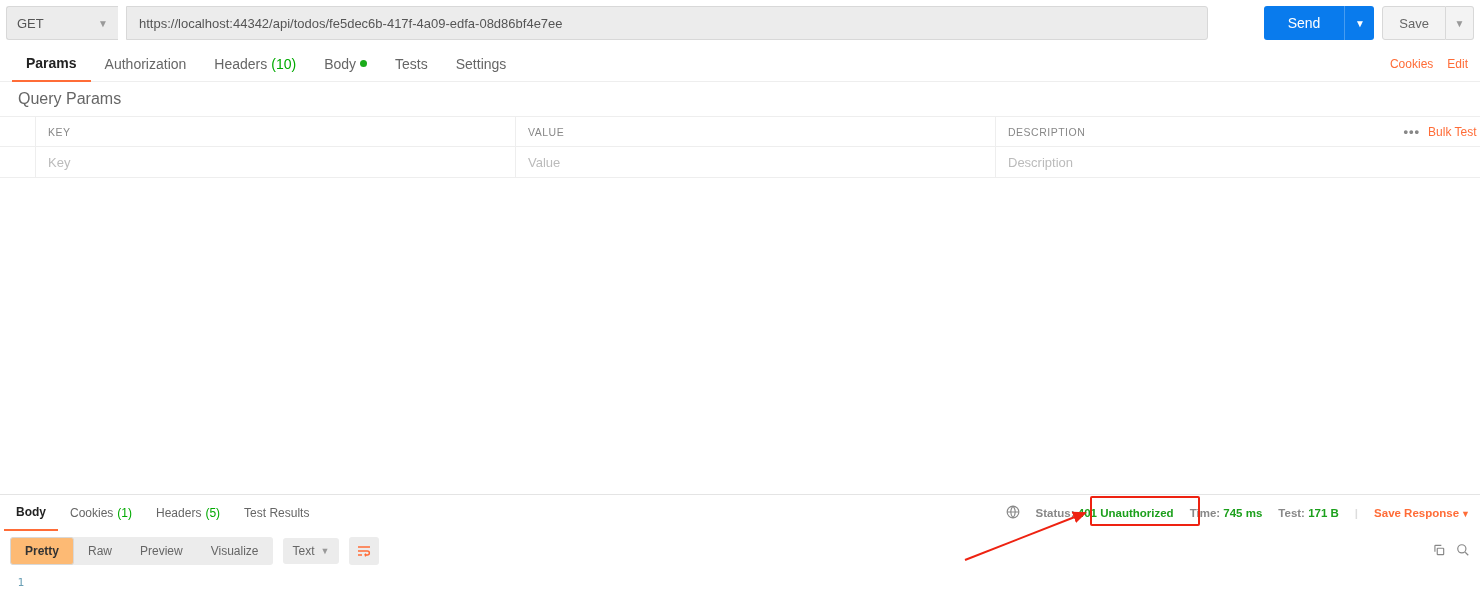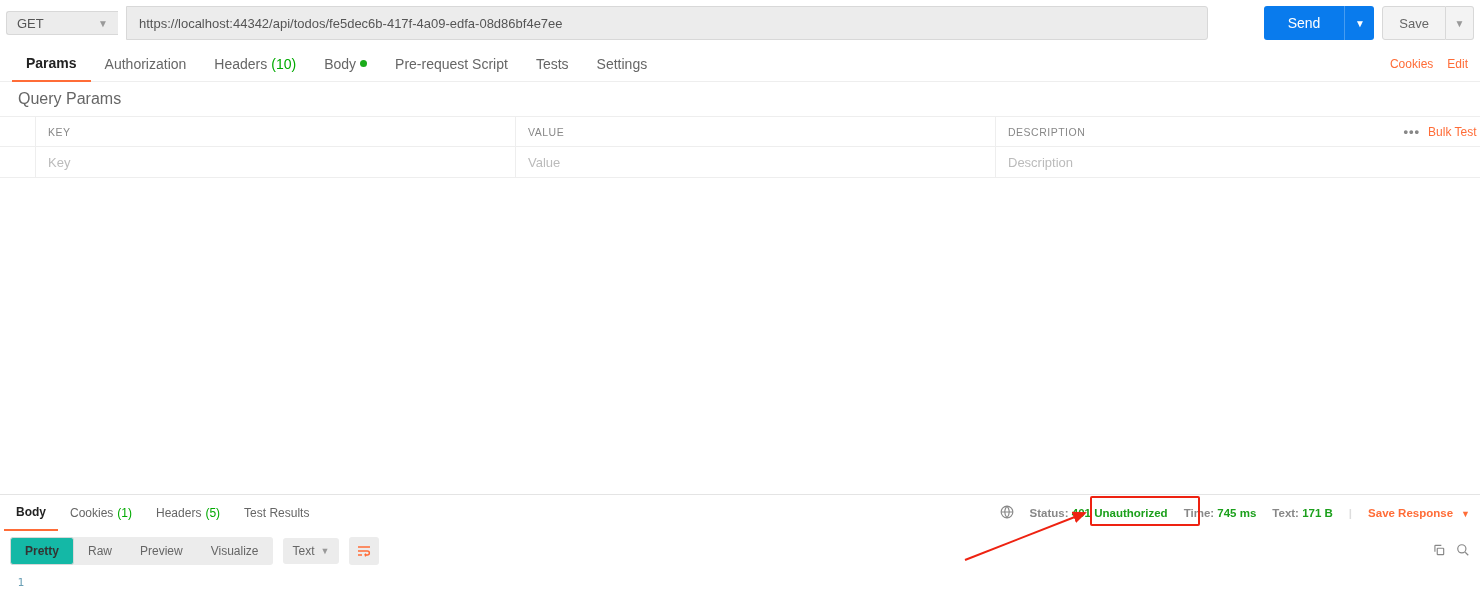--- a/index.html
+++ b/index.html
@@ -1,20 +1,20 @@
 <!DOCTYPE html>
 <html><head>
 <meta charset="utf-8">
 <style>
   * { box-sizing: border-box; margin: 0; padding: 0; }
   body { font-family: -apple-system, BlinkMacSystemFont, "Segoe UI", Arial, sans-serif; font-size: 12px; color: #505050; width: 1480px; height: 597px; background: #fff; overflow: hidden; position: relative; }
   
   
   .req-row { display: flex; gap: 8px; padding: 6px 6px 6px 6px; align-items: center; }
-  .method-sel { width: 112px; height: 24px; background: #ececec; border: 1px solid #d8d8d8; border-right: none; border-radius: 3px 0 0 3px; display: flex; align-items: center; padding: 0 10px; font-size: 13px; color: #555; position: relative; }
+  .method-sel { width: 112px; height: 34px; background: #ececec; border: 1px solid #d8d8d8; border-right: none; border-radius: 3px 0 0 3px; display: flex; align-items: center; padding: 0 10px; font-size: 13px; color: #555; position: relative; }
   .method-sel .chev { position: absolute; right: 10px; color: #999; font-size: 10px; }
   .url-in { flex: 1; height: 34px; background: #ececec; border: 1px solid #d8d8d8; border-radius: 0 3px 3px 0; padding: 16px 12px; font-size: 13px; color: #555; outline: none; }
   .send-wrap { display: flex; padding-left: 48px; }
   .send-btn { height: 34px; background: #097bed; color: #fff; border: none; border-radius: 3px 0 0 3px; padding: 0 24px; font-size: 14px; cursor: pointer; }
   .send-drop { height: 34px; width: 30px; background: #097bed; border: none; border-left: 1px solid rgba(255,255,255,.25); border-radius: 0 3px 3px 0; color: #fff; display: flex; align-items: center; justify-content: center; cursor: pointer; }
   .save-wrap { display: flex; }
   .save-btn { height: 34px; background: #f3f3f3; border: 1px solid #d8d8d8; border-radius: 3px 0 0 3px; padding: 0 16px; font-size: 13px; color: #666; cursor: pointer; }
   .save-drop { height: 34px; width: 28px; background: #f3f3f3; border: 1px solid #d8d8d8; border-left: none; border-radius: 0 3px 3px 0; color: #999; display: flex; align-items: center; justify-content: center; cursor: pointer; }
   
   
@@ -47,27 +47,27 @@
   
   .resp { position: absolute; bottom: 0; left: 0; right: 0; border-top: 1px solid #e4e4e4; background: #fff; }
   .resp-tabs { display: flex; align-items: center; height: 36px; padding: 0 4px; position: relative; }
   .resp-tabs .tab { padding: 0 12px; height: 36px; display: flex; align-items: center; font-size: 12px; color: #666; cursor: pointer; gap: 4px; }
   .resp-tabs .tab.active { color: #222; font-weight: 600; border-bottom: 2px solid #ff6c37; }
   .resp-tabs .tab .count { color: #0a0; }
   .resp-meta { position: absolute; right: 10px; display: flex; align-items: center; gap: 16px; font-size: 11.5px; color: #888; font-weight: bold; }
   .resp-meta .globe { color: #888; font-size: 14px; }
   .resp-meta .gval { color: #1ca01c; }
   .resp-meta .sep { color: #ddd; }
-  .resp-meta .save-resp { color: #ff6c37; cursor: pointer; display: flex; align-items: flex-end; gap: 8px; }
+  .resp-meta .save-resp { color: #ff6c37; cursor: pointer; display: flex; align-items: flex-end; gap: 2px; }
   .resp-meta .save-resp .chev { font-size: 9px; }
   
   .resp-toolbar { display: flex; align-items: center; gap: 10px; height: 40px; padding: 0 10px; position: relative; }
   .btn-group { display: flex; background: #ececec; border-radius: 3px; overflow: hidden; }
   .btn-group .b { padding: 6px 14px; font-size: 12px; color: #666; cursor: pointer; display: flex; align-items: center; gap: 4px; }
-  .btn-group .b.active { background: #14b8a6; border: 1px solid #d8d8d8; border-radius: 3px; font-weight: 600; color: #333; }
+  .btn-group .b.active { background: #fdba74; border: 1px solid #d8d8d8; border-radius: 3px; font-weight: 600; color: #333; }
   .lang-sel { background: #ececec; border-radius: 3px; padding: 6px 10px; font-size: 12px; color: #666; display: flex; align-items: center; gap: 6px; cursor: pointer; }
   .wrap-ic { background: #ececec; border-radius: 3px; width: 30px; height: 28px; display: flex; align-items: center; justify-content: center; cursor: pointer; }
   .wrap-ic svg { stroke: #ff6c37; }
   .tool-right { position: absolute; right: 10px; display: flex; gap: 10px; color: #888; font-size: 14px; }
   .tool-right span { cursor: pointer; }
   
   .code-area { padding: 4px 0 8px 0; }
   .gutter-n { display: inline-block; width: 36px; text-align: right; padding-right: 12px; color: #6a9fb5; font-family: Menlo, Consolas, monospace; font-size: 11px; }
   
   
@@ -104,23 +104,20 @@
   <div class="tab">
       <span>Authorization</span>
     </div>
   <div class="tab">
       <span>Headers</span>
       <span class="count">(10)</span>
     </div>
   <div class="tab">
       <span>Body</span>
       <span class="dot"></span>
-    </div>
-  <div class="tab">
-      <span>Pre-request Script</span>
     </div>
   <div class="tab">
       <span>Tests</span>
     </div>
   <div class="tab">
       <span>Settings</span>
     </div>
   <div class="right-links">
     <span>Cookies</span>
     <span>Edit</span>
@@ -167,21 +164,21 @@
       </div>
     <div class="resp-meta">
       <span class="globe">
         <svg width="14" height="14" viewBox="0 0 24 24" fill="none" stroke="#888" stroke-width="2">
             <circle cx="12" cy="12" r="10"></circle>
             <path d="M2 12h20M12 2a15 15 0 0 1 0 20M12 2a15 15 0 0 0 0 20"></path>
           </svg>
       </span>
       <span><span>Status:</span> <span class="gval">401 Unauthorized</span></span>
       <span><span>Time:</span> <span class="gval">745 ms</span></span>
-      <span><span>Text:</span> <span class="gval">171 B</span></span>
+      <span><span>Test:</span> <span class="gval">171 B</span></span>
       <span class="sep">|</span>
       <span class="save-resp">
           <span>Save Response</span>
           <span class="chev">▼</span>
         </span>
     </div>
   </div>
   <div class="resp-toolbar">
     <div class="btn-group">
       <div class="b active">Pretty</div>

